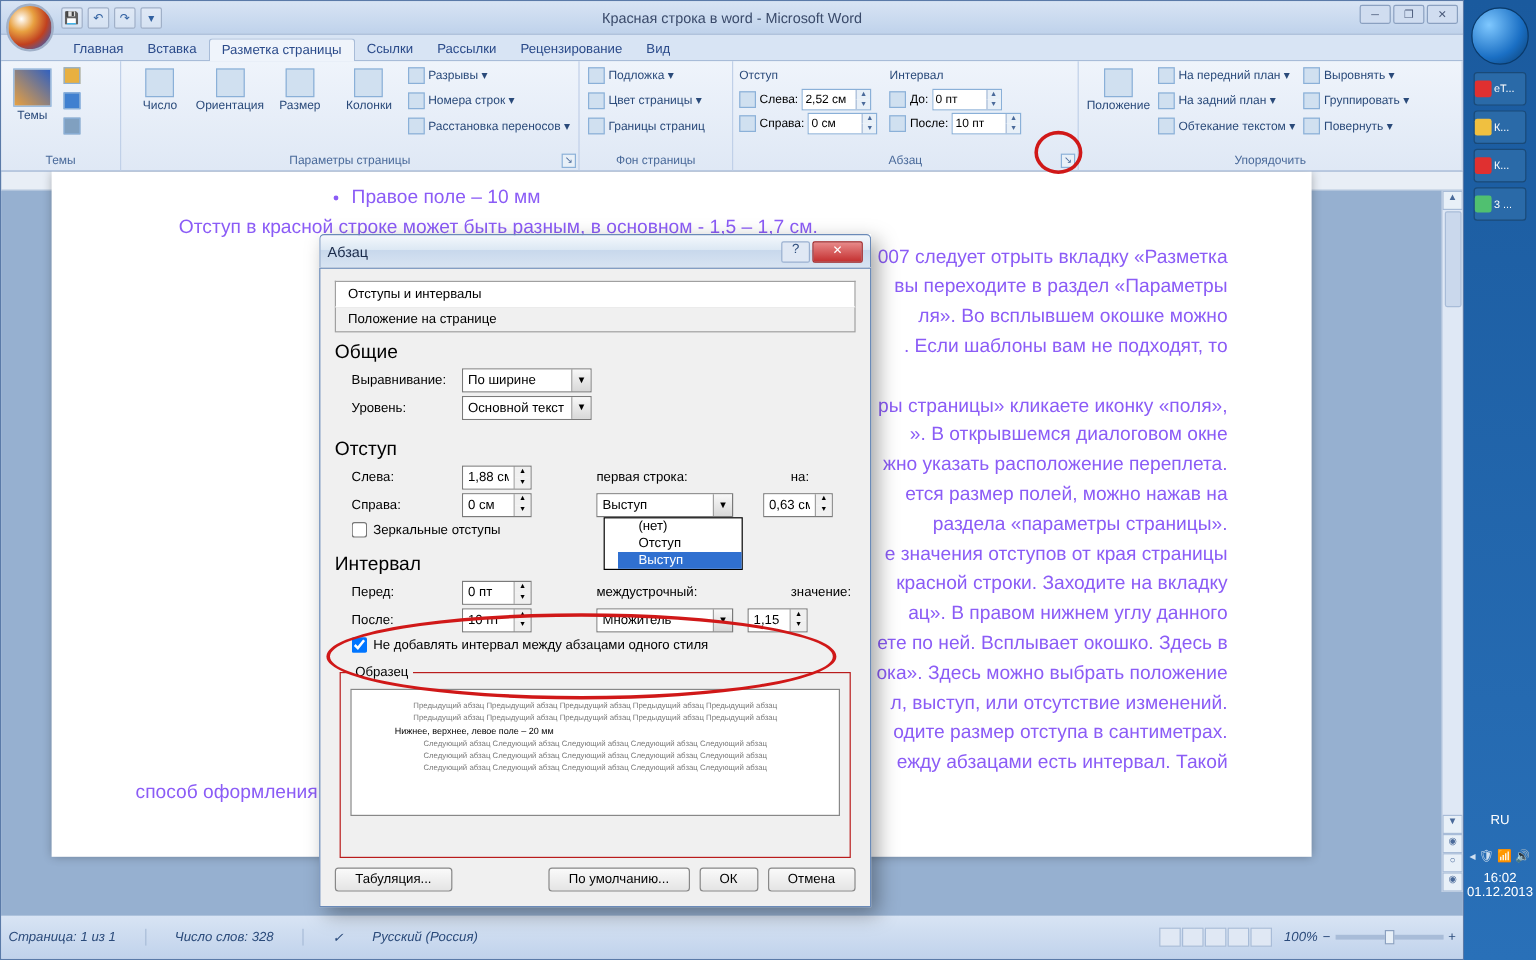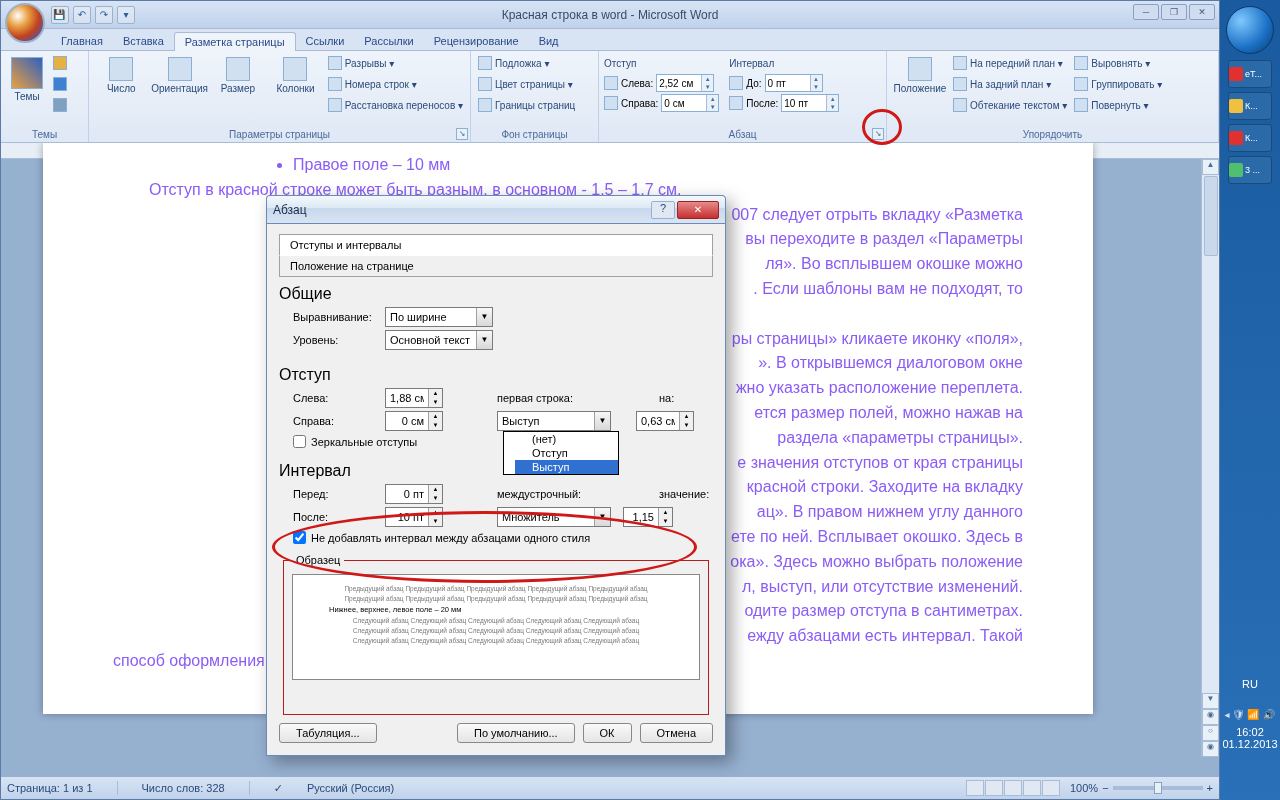--- a/index.html
+++ b/index.html
@@ -64,21 +64,21 @@
 .page { position: absolute; left: 42px; top: 0; width: 1050px; background: #fff; box-shadow: 0 0 8px rgba(0,0,0,0.3); padding: 10px 70px 40px 70px; font-family: "Times New Roman", serif; font-size: 16px; line-height: 1.55; color: #8b5cf6; }
 .page ul { margin-left: 180px; }
 .page p { text-align: justify; }
 .page .indent { text-indent: 36px; }
 .scroll-v { position: absolute; right: 0; top: 16px; bottom: 20px; width: 18px; background: #dfe8f5; border-left: 1px solid #a8bcd8; display: flex; flex-direction: column; }
 .scroll-v .sb-btn { height: 16px; background: #e8f0f8; border: 1px solid #a8bcd8; font-size: 8px; text-align: center; color: #4a6a9a; }
 .scroll-v .thumb { width: 14px; height: 80px; background: #cad8ec; border: 1px solid #a8bcd8; margin: 1px auto; border-radius: 2px; }
 .scroll-v .track { flex: 1; }
 
 
-.status-bar { height: 22px; background: linear-gradient(180deg, #d8e4f4, #c0d2eb); display: flex; align-items: center; font-size: 11px; color: #2a4a7a; padding: 0 6px; gap: 24px; }
+.status-bar { height: 36px; background: linear-gradient(180deg, #d8e4f4, #c0d2eb); display: flex; align-items: center; font-size: 11px; color: #2a4a7a; padding: 0 6px; gap: 24px; font-style: italic; }
 .status-bar .sep { width: 1px; height: 14px; background: #a8bcd8; }
 .zoom-area { margin-left: auto; display: flex; align-items: center; gap: 4px; }
 .zoom-slider { width: 90px; height: 4px; background: #a8bcd8; position: relative; }
 .zoom-slider .zthumb { position: absolute; width: 8px; height: 12px; background: #e8f0f8; border: 1px solid #8aa0c0; top: -4px; left: 41px; }
 .view-btns { display: flex; gap: 1px; margin-right: 6px; }
 .view-btn { width: 18px; height: 16px; background: #e0e8f4; border: 1px solid #a8bcd8; }
 
 
 .dialog-overlay { position: absolute; left: 266px; top: 195px; width: 460px; z-index: 100; box-shadow: 6px 6px 16px rgba(0,0,0,0.35); }
 .dlg-title { height: 28px; background: linear-gradient(180deg, #f4f8fc, #dce8f4 45%, #c8d8ec 46%, #d8e4f2); display: flex; align-items: center; padding: 0 6px; font-size: 12px; color: #1a2a4a; border: 1px solid #6a8ab8; border-bottom: none; border-radius: 4px 4px 0 0; }
@@ -92,21 +92,21 @@
 
 .section-title { font-size: 16px; margin: 2px 0 4px 0; }
 .form-row { display: flex; align-items: center; margin: 3px 0 3px 14px; gap: 6px; }
 .form-row label { width: 86px; }
 .form-row .first-line-label { width: 100px; }
 .form-row .at-label { margin-left: auto; width: 54px; }
 .combo { border: 1px solid #7a7a7a; background: #fff; height: 20px; display: inline-flex; align-items: center; }
 .combo input { border: none; height: 18px; font-size: 11px; padding: 0 4px; outline: none; }
 .combo .arrow { width: 16px; height: 18px; background: linear-gradient(180deg, #f8f8f8, #d8d8d8); border-left: 1px solid #a0a0a0; text-align: center; font-size: 8px; line-height: 18px; }
 .dlg-spin { display: inline-flex; border: 1px solid #7a7a7a; background: #fff; height: 20px; align-items: center; }
-.dlg-spin input { border: none; height: 18px; font-size: 11px; padding: 0 4px; width: 42px; outline: none; text-align: right; }
+.dlg-spin input { border: none; height: 18px; font-size: 11px; padding: 0 4px; width: 42px; outline: none; }
 .dlg-spin .arrows { width: 14px; display: flex; flex-direction: column; border-left: 1px solid #a0a0a0; }
 .dlg-spin .arrows span { height: 9px; font-size: 6px; text-align: center; line-height: 9px; background: #f0f0f0; }
 .dropdown-list { position: absolute; border: 1px solid #000; background: #fff; font-size: 11px; z-index: 200; }
 .dropdown-list .opt { padding: 1px 17px; margin-left: 11px; }
 .dropdown-list .opt.sel { background: #3070d0; color: #fff; }
 .chk-row { display: flex; align-items: center; gap: 5px; margin: 4px 0 2px 14px; }
 .chk-row input { width: 13px; height: 13px; }
 fieldset.preview { border: 1px solid #b91c1c; margin: 10px 4px 8px 4px; padding: 8px 8px 34px 8px; }
 fieldset.preview legend { font-size: 11px; padding: 0 4px; }
 .preview-box { border: 1px solid #888; background: #fff; height: 106px; padding: 10px 24px; font-size: 6.5px; color: #7a7a7a; display: flex; flex-direction: column; gap: 3px; text-align: center; }
@@ -167,21 +167,21 @@
     <div class="ribbon-tab">Главная</div>
     <div class="ribbon-tab">Вставка</div>
     <div class="ribbon-tab active">Разметка страницы</div>
     <div class="ribbon-tab">Ссылки</div>
     <div class="ribbon-tab">Рассылки</div>
     <div class="ribbon-tab">Рецензирование</div>
     <div class="ribbon-tab">Вид</div>
   </div>
 
   <div class="ribbon">
-    <div class="rgroup" style="width:88px">
+    <div class="rgroup" style="width:100px">
       <div class="rgroup-body">
         <div class="big-btn">
             <div class="icn" style="background:linear-gradient(45deg,#e8a040,#3060c0)"></div>
             <span>Темы</span>
           </div>
         <div class="small-row">
           <div class="small-btn">
               <div class="icn" style="background:#e8b040"></div>
             </div>
           <div class="small-btn">

